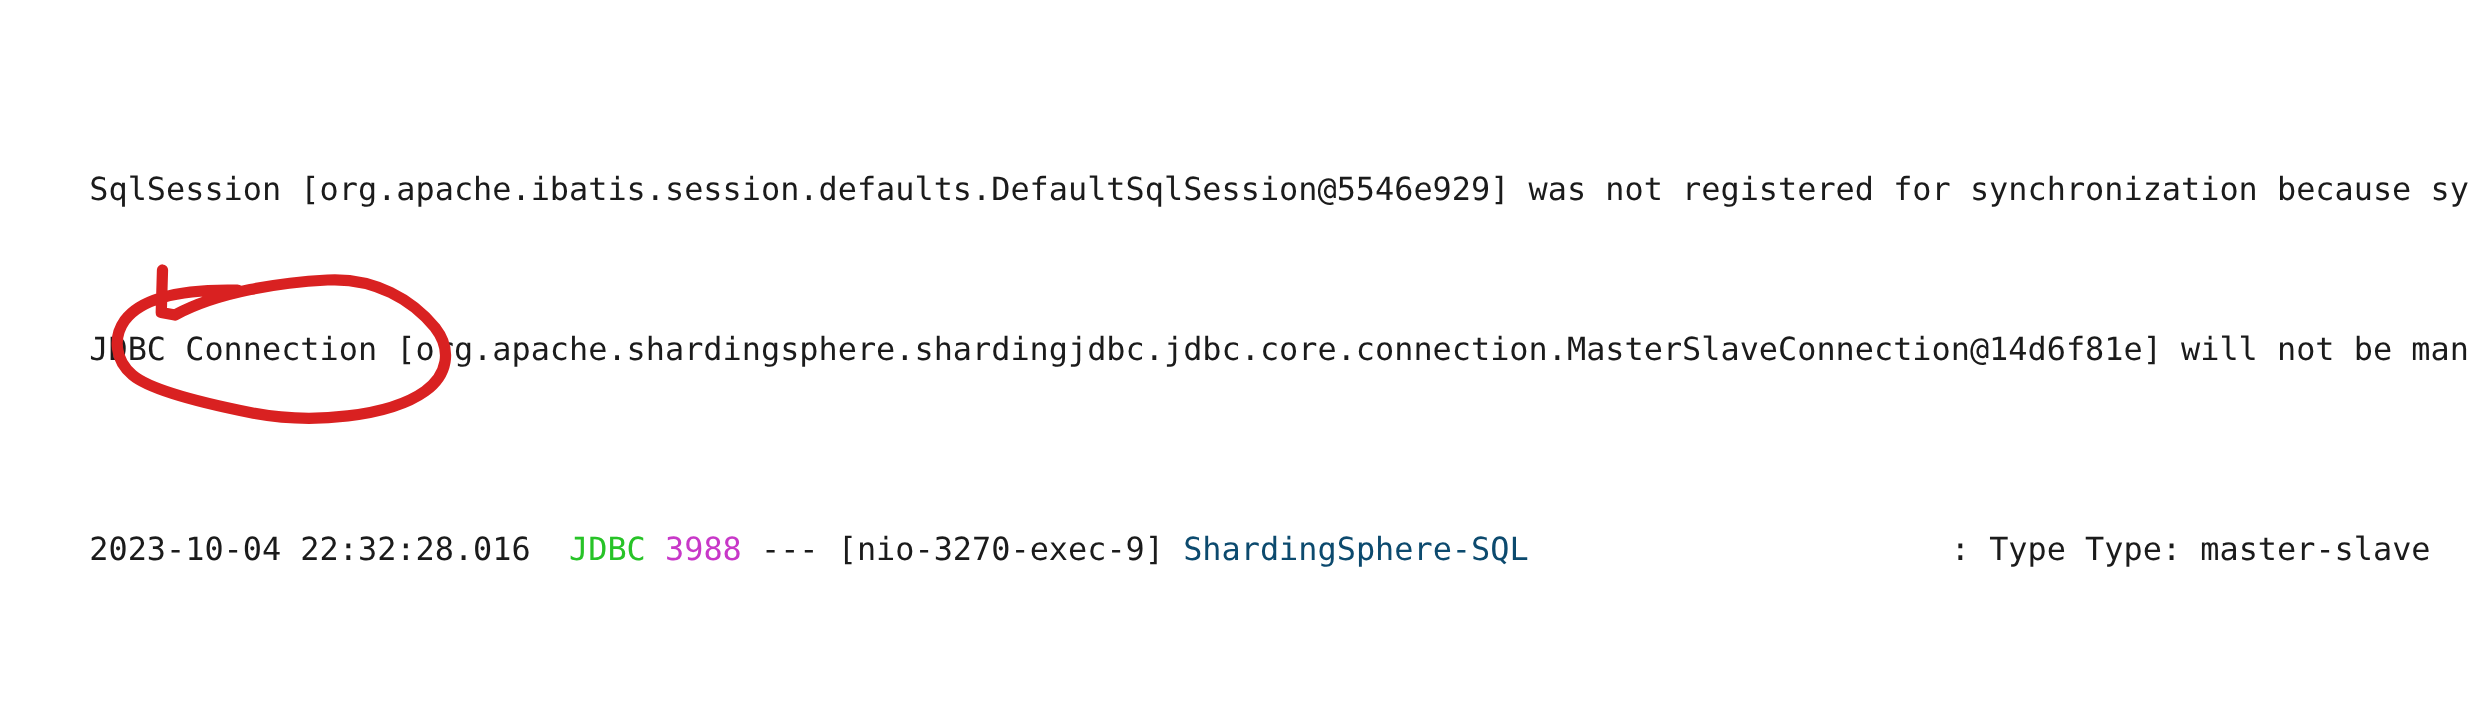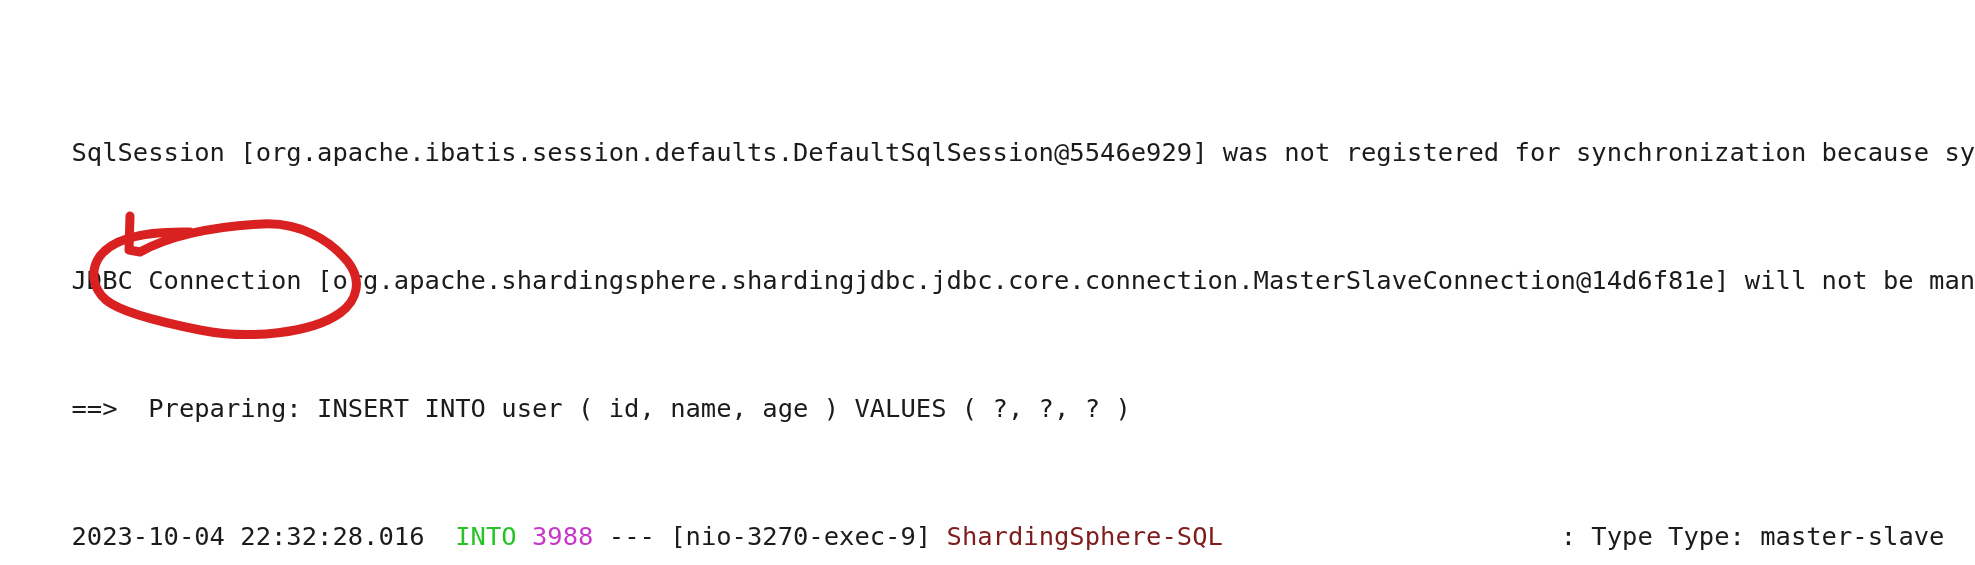--- a/index.html
+++ b/index.html
@@ -26,21 +26,21 @@
     white-space: pre;
     letter-spacing: 0px;
   }
   .line {
     height: 32px;
     white-space: pre;
     overflow: visible;
   }
   .c-info   { color: #27c327; }
   .c-pid    { color: #c838c8; }
-  .c-logger { color: #7f1d1d; }
+  .c-logger { color: #0c4a6e; }
   .c-plain  { color: #1b1b1b; }
 
   
   #annotation {
     position: absolute;
     left: 0;
     top: 0;
     width: 1975px;
     height: 565px;
     pointer-events: none;
@@ -52,26 +52,23 @@
 <div id="console">
 
   <div class="line">
     <span class="c-plain">SqlSession [org.apache.ibatis.session.defaults.DefaultSqlSession@5546e929] was not registered for synchronization because synchroni</span>
   </div>
 
   <div class="line">
     <span class="c-plain">JDBC Connection [org.apache.shardingsphere.shardingjdbc.jdbc.core.connection.MasterSlaveConnection@14d6f81e] will not be managed by</span>
   </div>
 
-  <div class="line">
-    <span class="c-plain">==&gt;  Preparing: INSERT INTO user ( id, name, age ) VALUES ( ?, ?, ? )</span>
-  </div>
 
   <div class="line">
-    <span class="c-plain">2023-10-04 22:32:28.016 </span><span class="c-info"> INTO</span><span class="c-pid"> 3988</span><span class="c-plain"> --- [nio-3270-exec-9] </span><span class="c-logger">ShardingSphere-SQL</span><span class="c-plain">                      : Type Type: master-slave</span>
+    <span class="c-plain">2023-10-04 22:32:28.016 </span><span class="c-info"> JDBC</span><span class="c-pid"> 3988</span><span class="c-plain"> --- [nio-3270-exec-9] </span><span class="c-logger">ShardingSphere-SQL</span><span class="c-plain">                      : Type Type: master-slave</span>
   </div>
 
   
 
   
 
   
 
   
 

